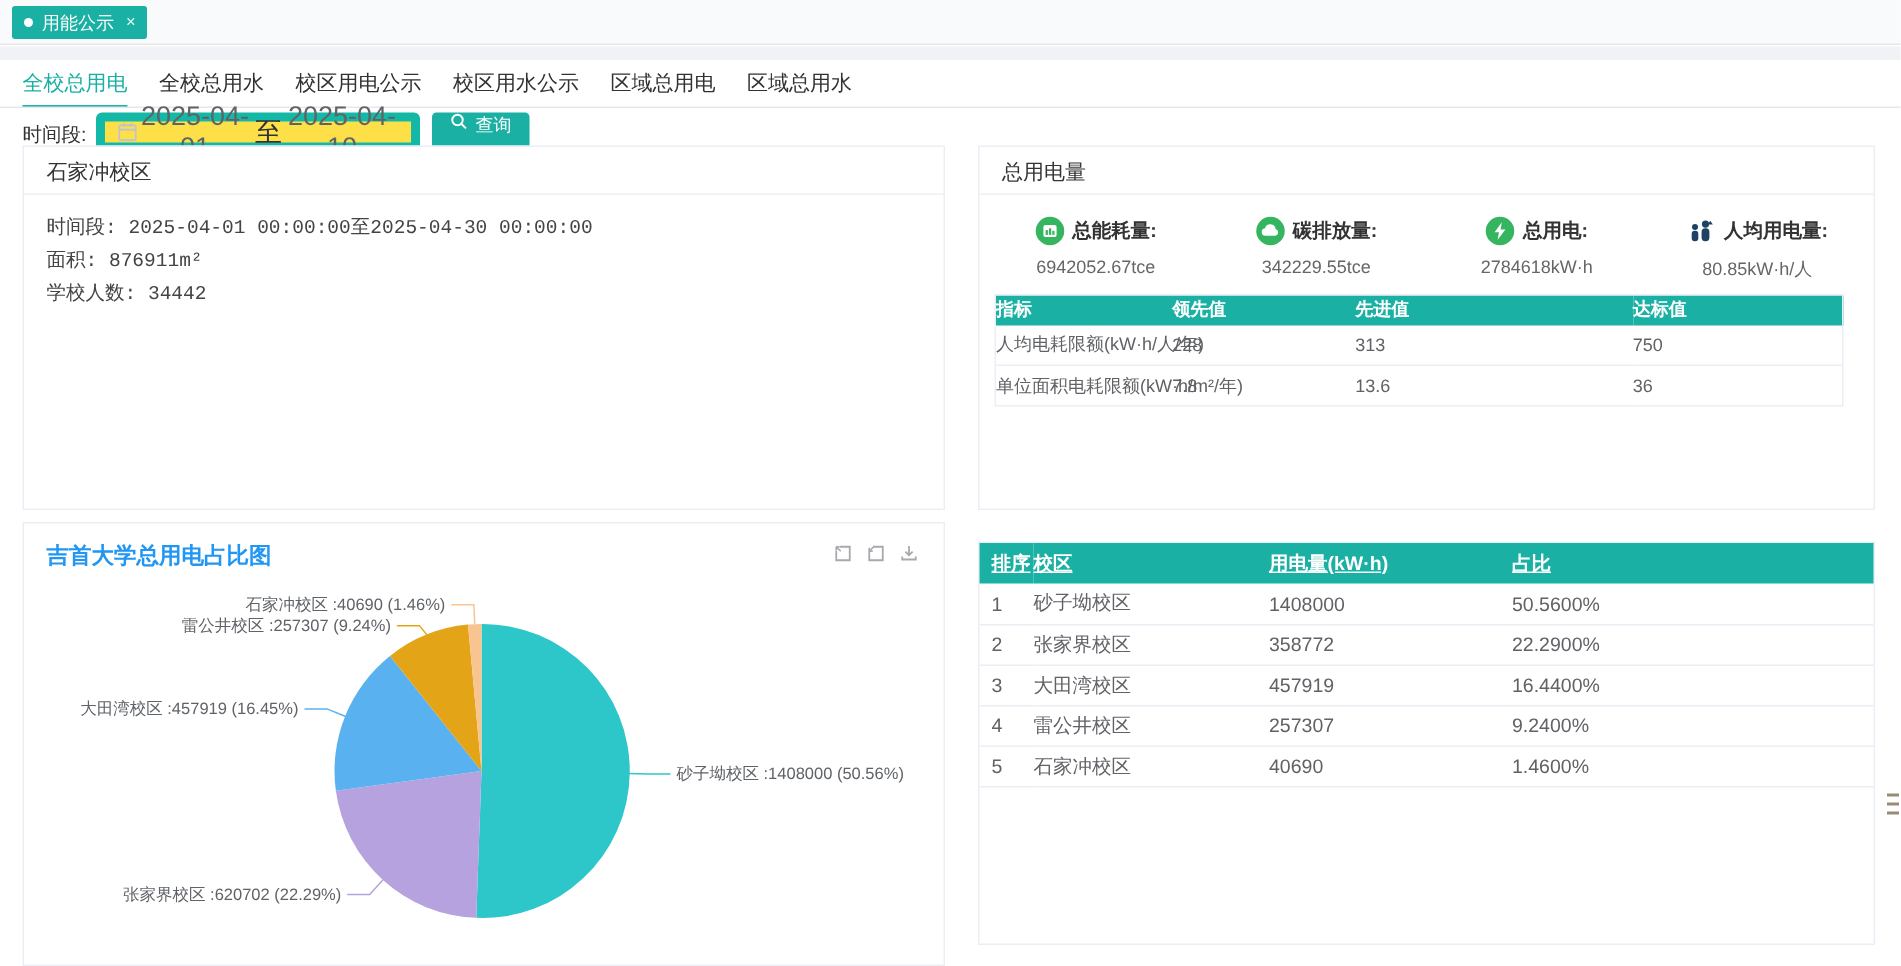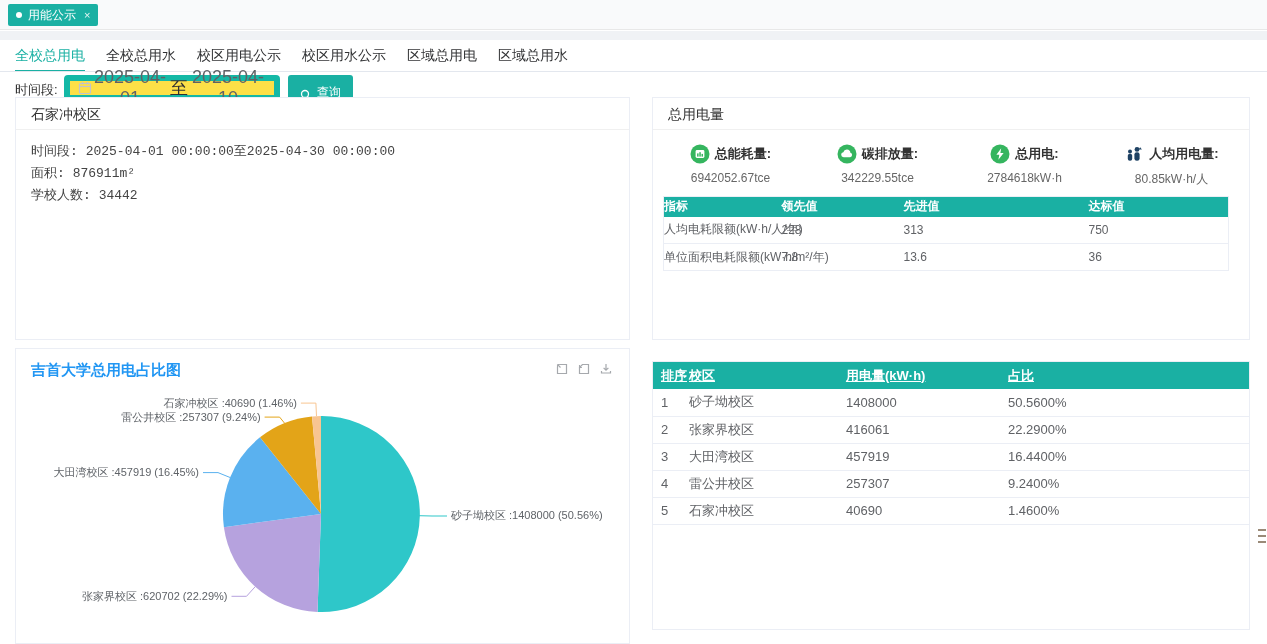--- a/index.html
+++ b/index.html
@@ -26,21 +26,21 @@
 
   
   .filter-label { position:absolute; left:15px; top:81px; font-size:13px; color:#333; }
   .date-range { position:absolute; left:64px; top:75px; width:216px; height:26px;
     border:6px solid #14b8a6; border-radius:4px; background:#fde047; display:flex;
     align-items:center; padding:0 8px; font-size:18px; color:#606266; cursor:pointer; }
   .date-range .val { flex:1; text-align:center; }
   .date-range .sep { color:#303133; padding:0 2px; }
   .btn-search { position:absolute; left:288px; top:75px; height:26px; padding:0 12px;
     background:var(--accent,#1ab0a3); border:none; border-radius:3px; color:#fff;
-    font-size:12px; display:flex; align-items:flex-end; gap:5px; cursor:pointer; }
+    font-size:12px; display:flex; align-items:flex-start; gap:5px; cursor:pointer; }
 
   
   .card { position:absolute; background:#fff; border:1px solid #ebeef5; }
   .card-title { height:32px; line-height:32px; padding:0 15px; font-size:14px; color:#333;
     border-bottom:1px solid #f0f0f0; }
   #card-school { left:15px; top:97px; width:615px; height:243px; }
   #card-energy { left:652px; top:97px; width:598px; height:243px; }
   #card-pie    { left:15px; top:348px; width:615px; height:296px; }
   #rank-wrap   { left:652px; top:361px; width:598px; height:269px; border:1px solid #ebeef5; }
 
@@ -275,21 +275,21 @@
     <tbody>
       <tr>
         <td class="c1">1</td>
         <td>砂子坳校区</td>
         <td>1408000</td>
         <td>50.5600%</td>
       </tr>
       <tr>
         <td class="c1">2</td>
         <td>张家界校区</td>
-        <td>416061</td>
+        <td>358772</td>
         <td>22.2900%</td>
       </tr>
       <tr>
         <td class="c1">3</td>
         <td>大田湾校区</td>
         <td>457919</td>
         <td>16.4400%</td>
       </tr>
       <tr>
         <td class="c1">4</td>

